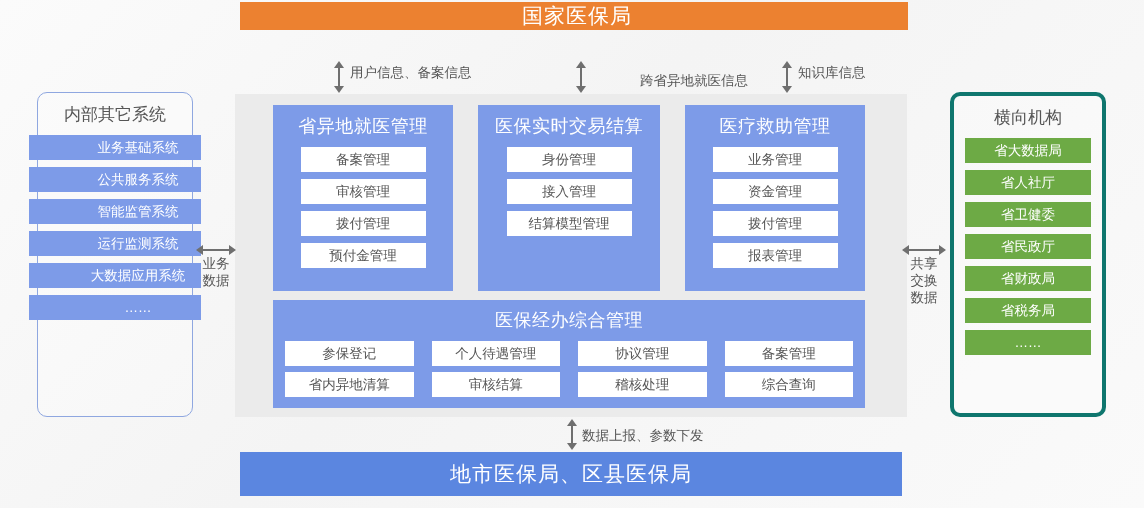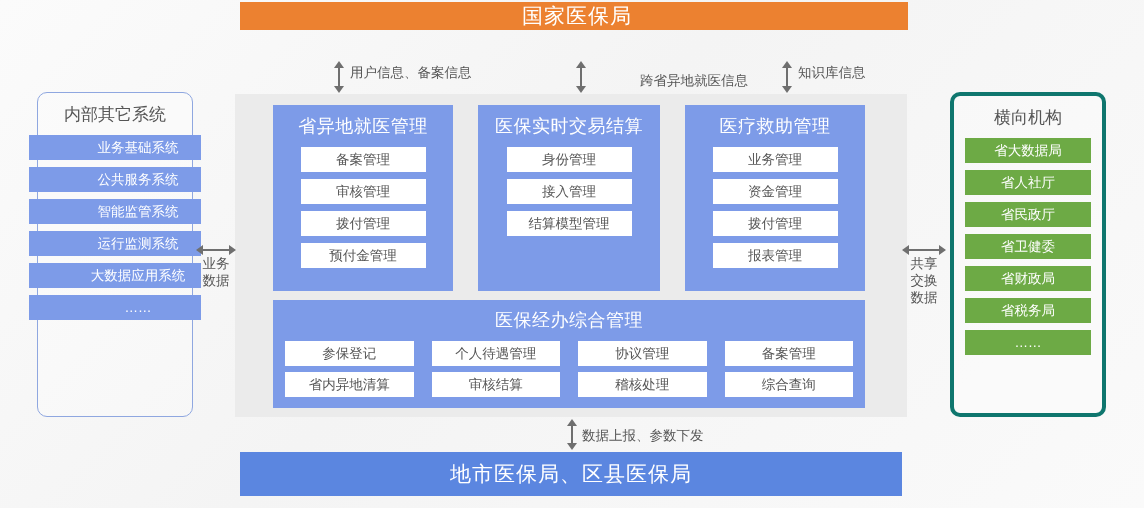--- a/index.html
+++ b/index.html
@@ -299,22 +299,22 @@
       <div class="side-chip">大数据应用系统</div>
       <div class="side-chip">……</div>
     </div>
   </div>
 
   <div class="side-card card-right">
     <div class="side-card-title">横向机构</div>
     <div class="side-items">
       <div class="side-chip">省大数据局</div>
       <div class="side-chip">省人社厅</div>
+      <div class="side-chip">省卫健委</div>
       <div class="side-chip">省民政厅</div>
-      <div class="side-chip">省卫健委</div>
       <div class="side-chip">省财政局</div>
       <div class="side-chip">省税务局</div>
       <div class="side-chip">……</div>
     </div>
   </div>
 
   <div class="h-arrow" style="left:196px; top:244px; width:40px;">
     <div class="head-left"></div>
     <div class="shaft-h"></div>
     <div class="head-right"></div>

